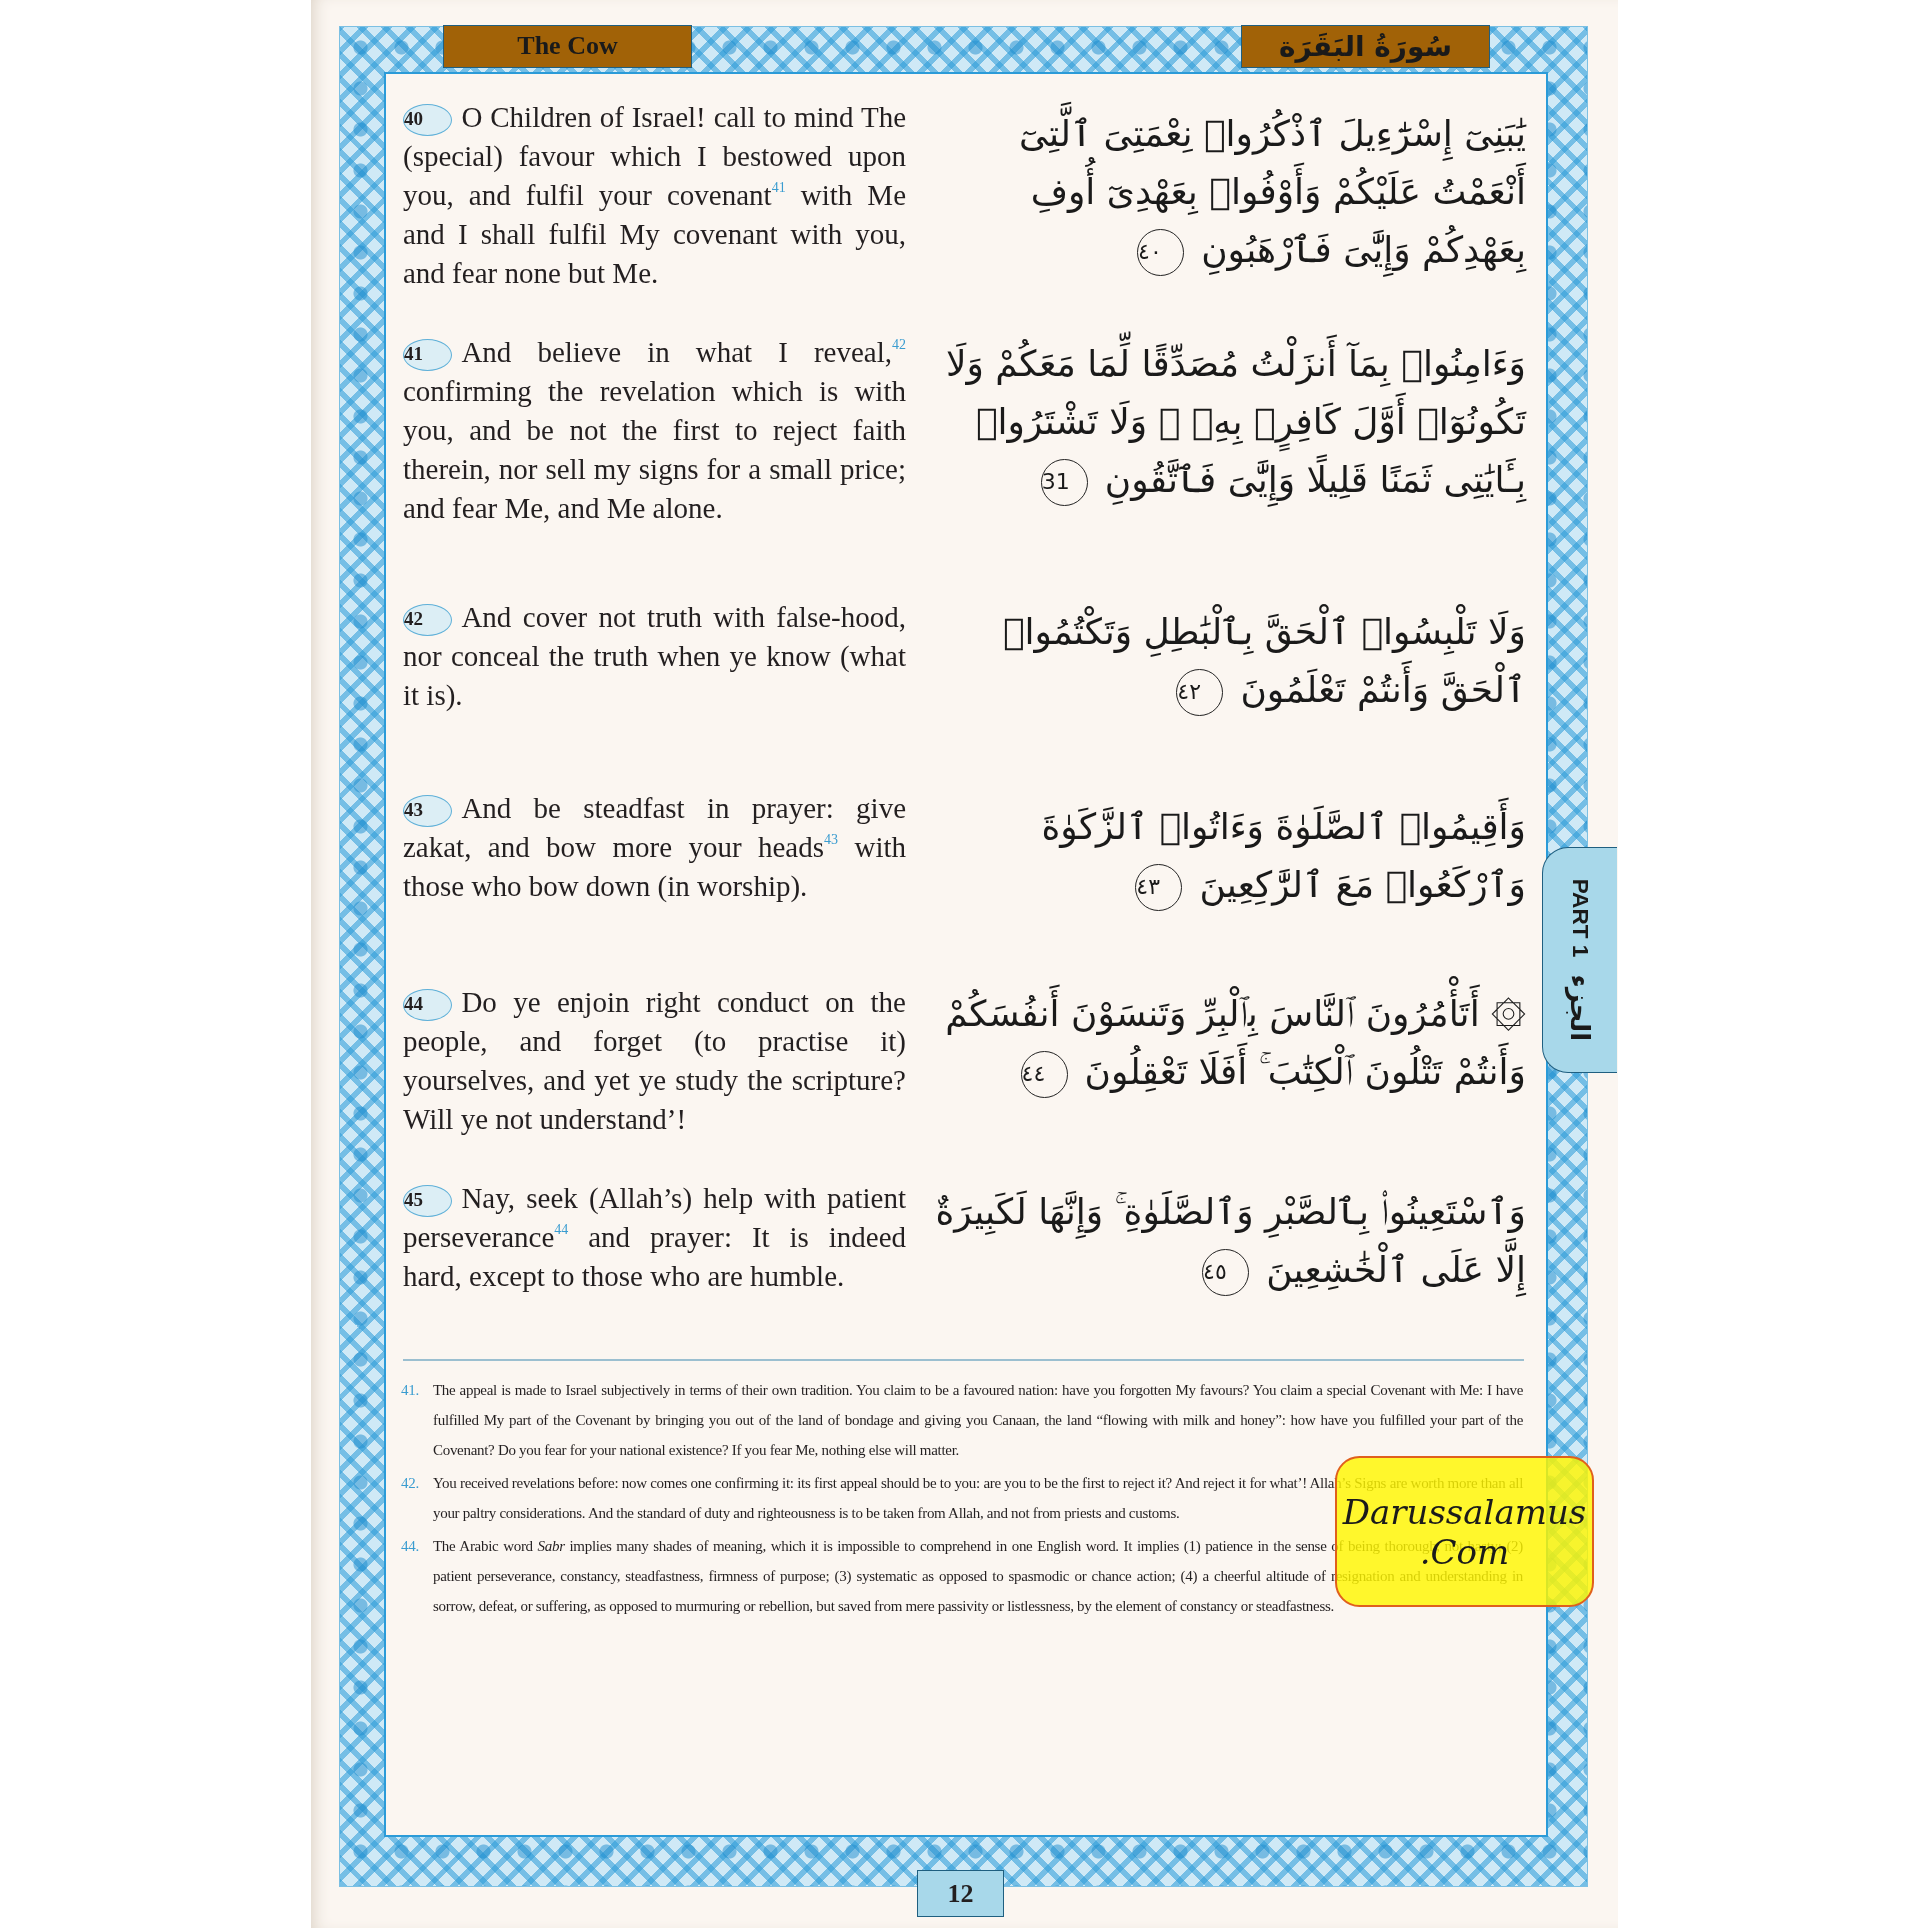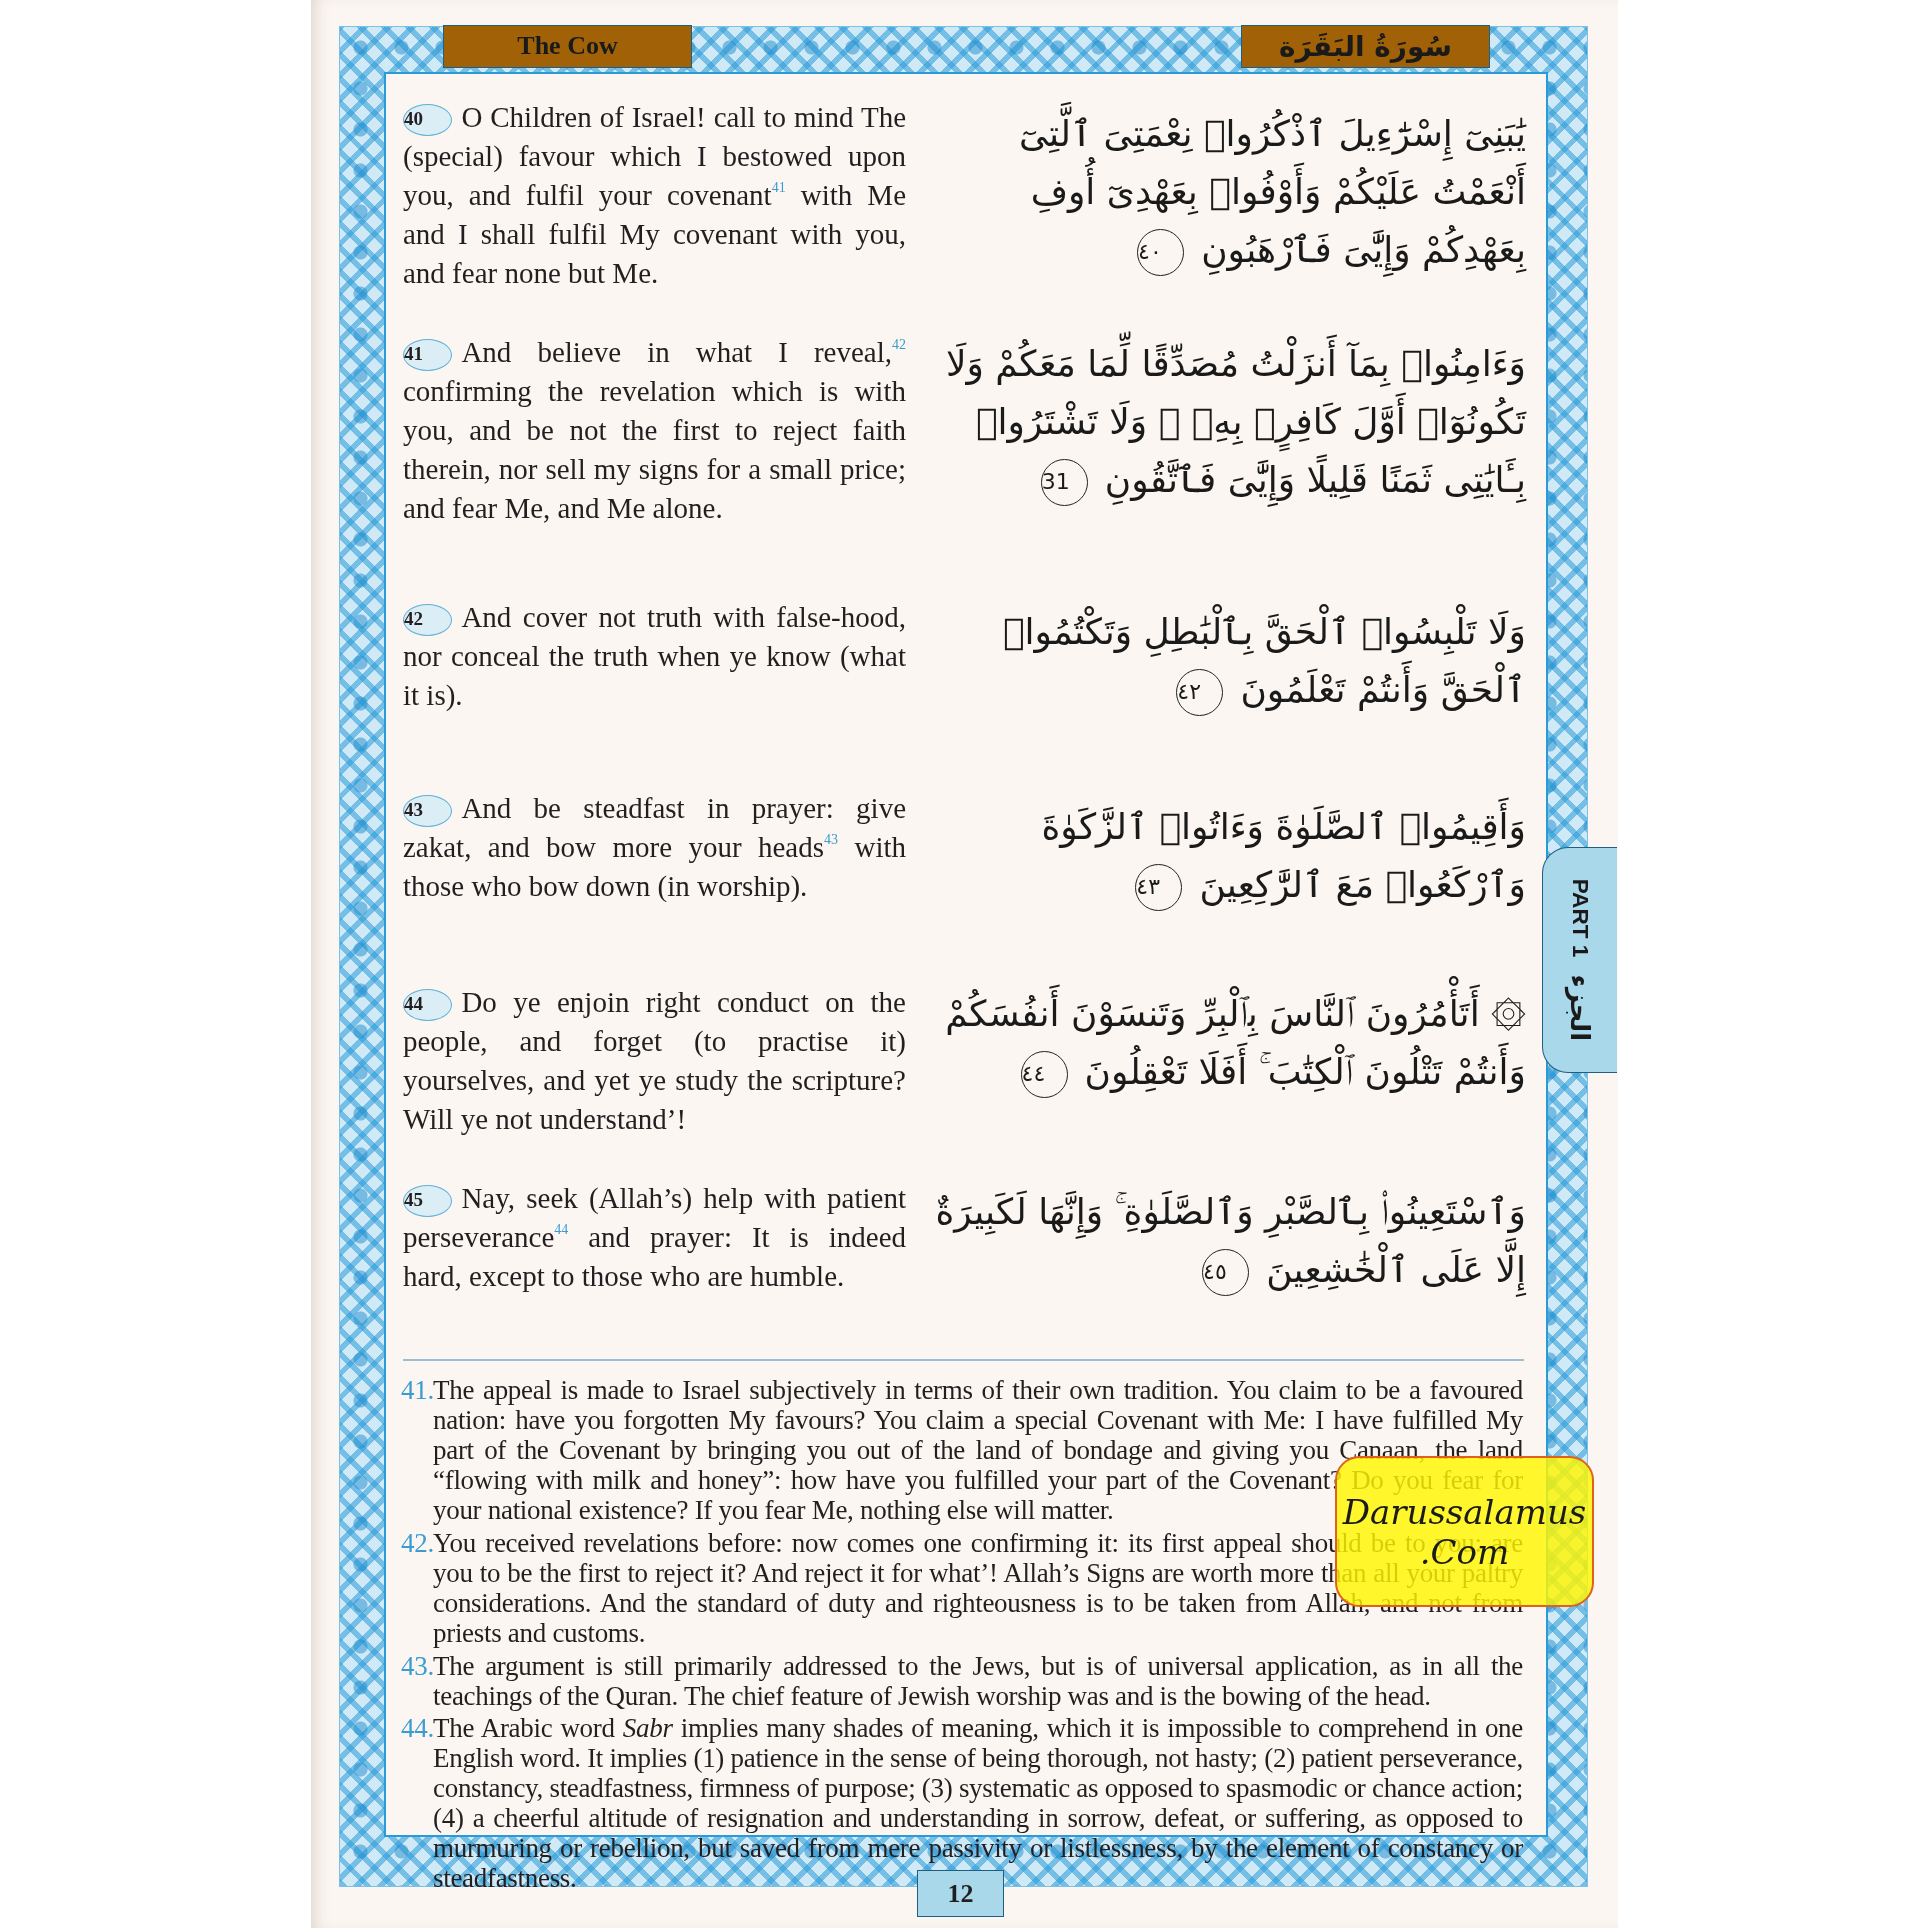--- a/index.html
+++ b/index.html
@@ -75,21 +75,21 @@
     display:inline-block; width:47px; height:47px; border:1.9px solid #222; border-radius:50%;
     font-size:22px; line-height:43px; text-align:left; margin:0 5.6px; vertical-align:middle;
     direction:rtl; box-sizing:border-box;
   }
 
   .rule {
     position:absolute; left:403px; top:1359px; width:1121px; height:1.9px; background:#9bbfd0; z-index:5;
   }
   .footnotes {
     position:absolute; left:401px; top:1375px; width:1122px; z-index:5;
-    font-family:"Liberation Serif", serif; font-size:27px; line-height:30px; letter-spacing:-0.3px;
+    font-family:"Liberation Serif", serif; font-size:15px; line-height:30px; letter-spacing:-0.3px;
   }
   .fn { display:flex; margin-bottom:2.8px; }
   .fn-num { color:#3a9cd0; width:32px; flex:0 0 32px; }
   .fn-text { text-align:justify; flex:1; }
   .fn-text i { font-style:italic; }
 
   .watermark {
     position:absolute; left:1335px; top:1456px; width:259px; height:151px; z-index:8;
     background:rgba(255,246,0,0.82); border:2.8px solid #e0601c; border-radius:24.5px;
     box-sizing:border-box; display:flex; flex-direction:column; align-items:center; justify-content:center;
@@ -180,24 +180,20 @@
 <div class="footnotes">
   <div class="fn">
     <span class="fn-num">41.</span>
     <span class="fn-text">The appeal is made to Israel subjectively in terms of their own tradition. You claim to be a favoured nation: have you forgotten My favours? You claim a special Covenant with Me: I have fulfilled My part of the Covenant by bringing you out of the land of bondage and giving you Canaan, the land “flowing with milk and honey”: how have you fulfilled your part of the Covenant? Do you fear for your national existence? If you fear Me, nothing else will matter.</span>
   </div>
   <div class="fn">
     <span class="fn-num">42.</span>
     <span class="fn-text">You received revelations before: now comes one confirming it: its first appeal should be to you: are you to be the first to reject it? And reject it for what’! Allah’s Signs are worth more than all your paltry considerations. And the standard of duty and righteousness is to be taken from Allah, and not from priests and customs.</span>
   </div>
   <div class="fn">
-    <span class="fn-num">43.</span>
-    <span class="fn-text">The argument is still primarily addressed to the Jews, but is of universal application, as in all the teachings of the Quran. The chief feature of Jewish worship was and is the bowing of the head.</span>
-  </div>
-  <div class="fn">
     <span class="fn-num">44.</span>
     <span class="fn-text"><span>The Arabic word </span><i>Sabr</i><span> implies many shades of meaning, which it is impossible to comprehend in one English word. It implies (1) patience in the sense of being thorough, not hasty; (2) patient perseverance, constancy, steadfastness, firmness of purpose; (3) systematic as opposed to spasmodic or chance action; (4) a cheerful altitude of resignation and understanding in sorrow, defeat, or suffering, as opposed to murmuring or rebellion, but saved from mere passivity or listlessness, by the element of constancy or steadfastness.</span></span>
   </div>
 </div>
 
 <div class="page-num">12</div>
 
 <div class="watermark">
   <span class="wm-line1">Darussalamus</span>
   <span class="wm-line2">.Com</span>

